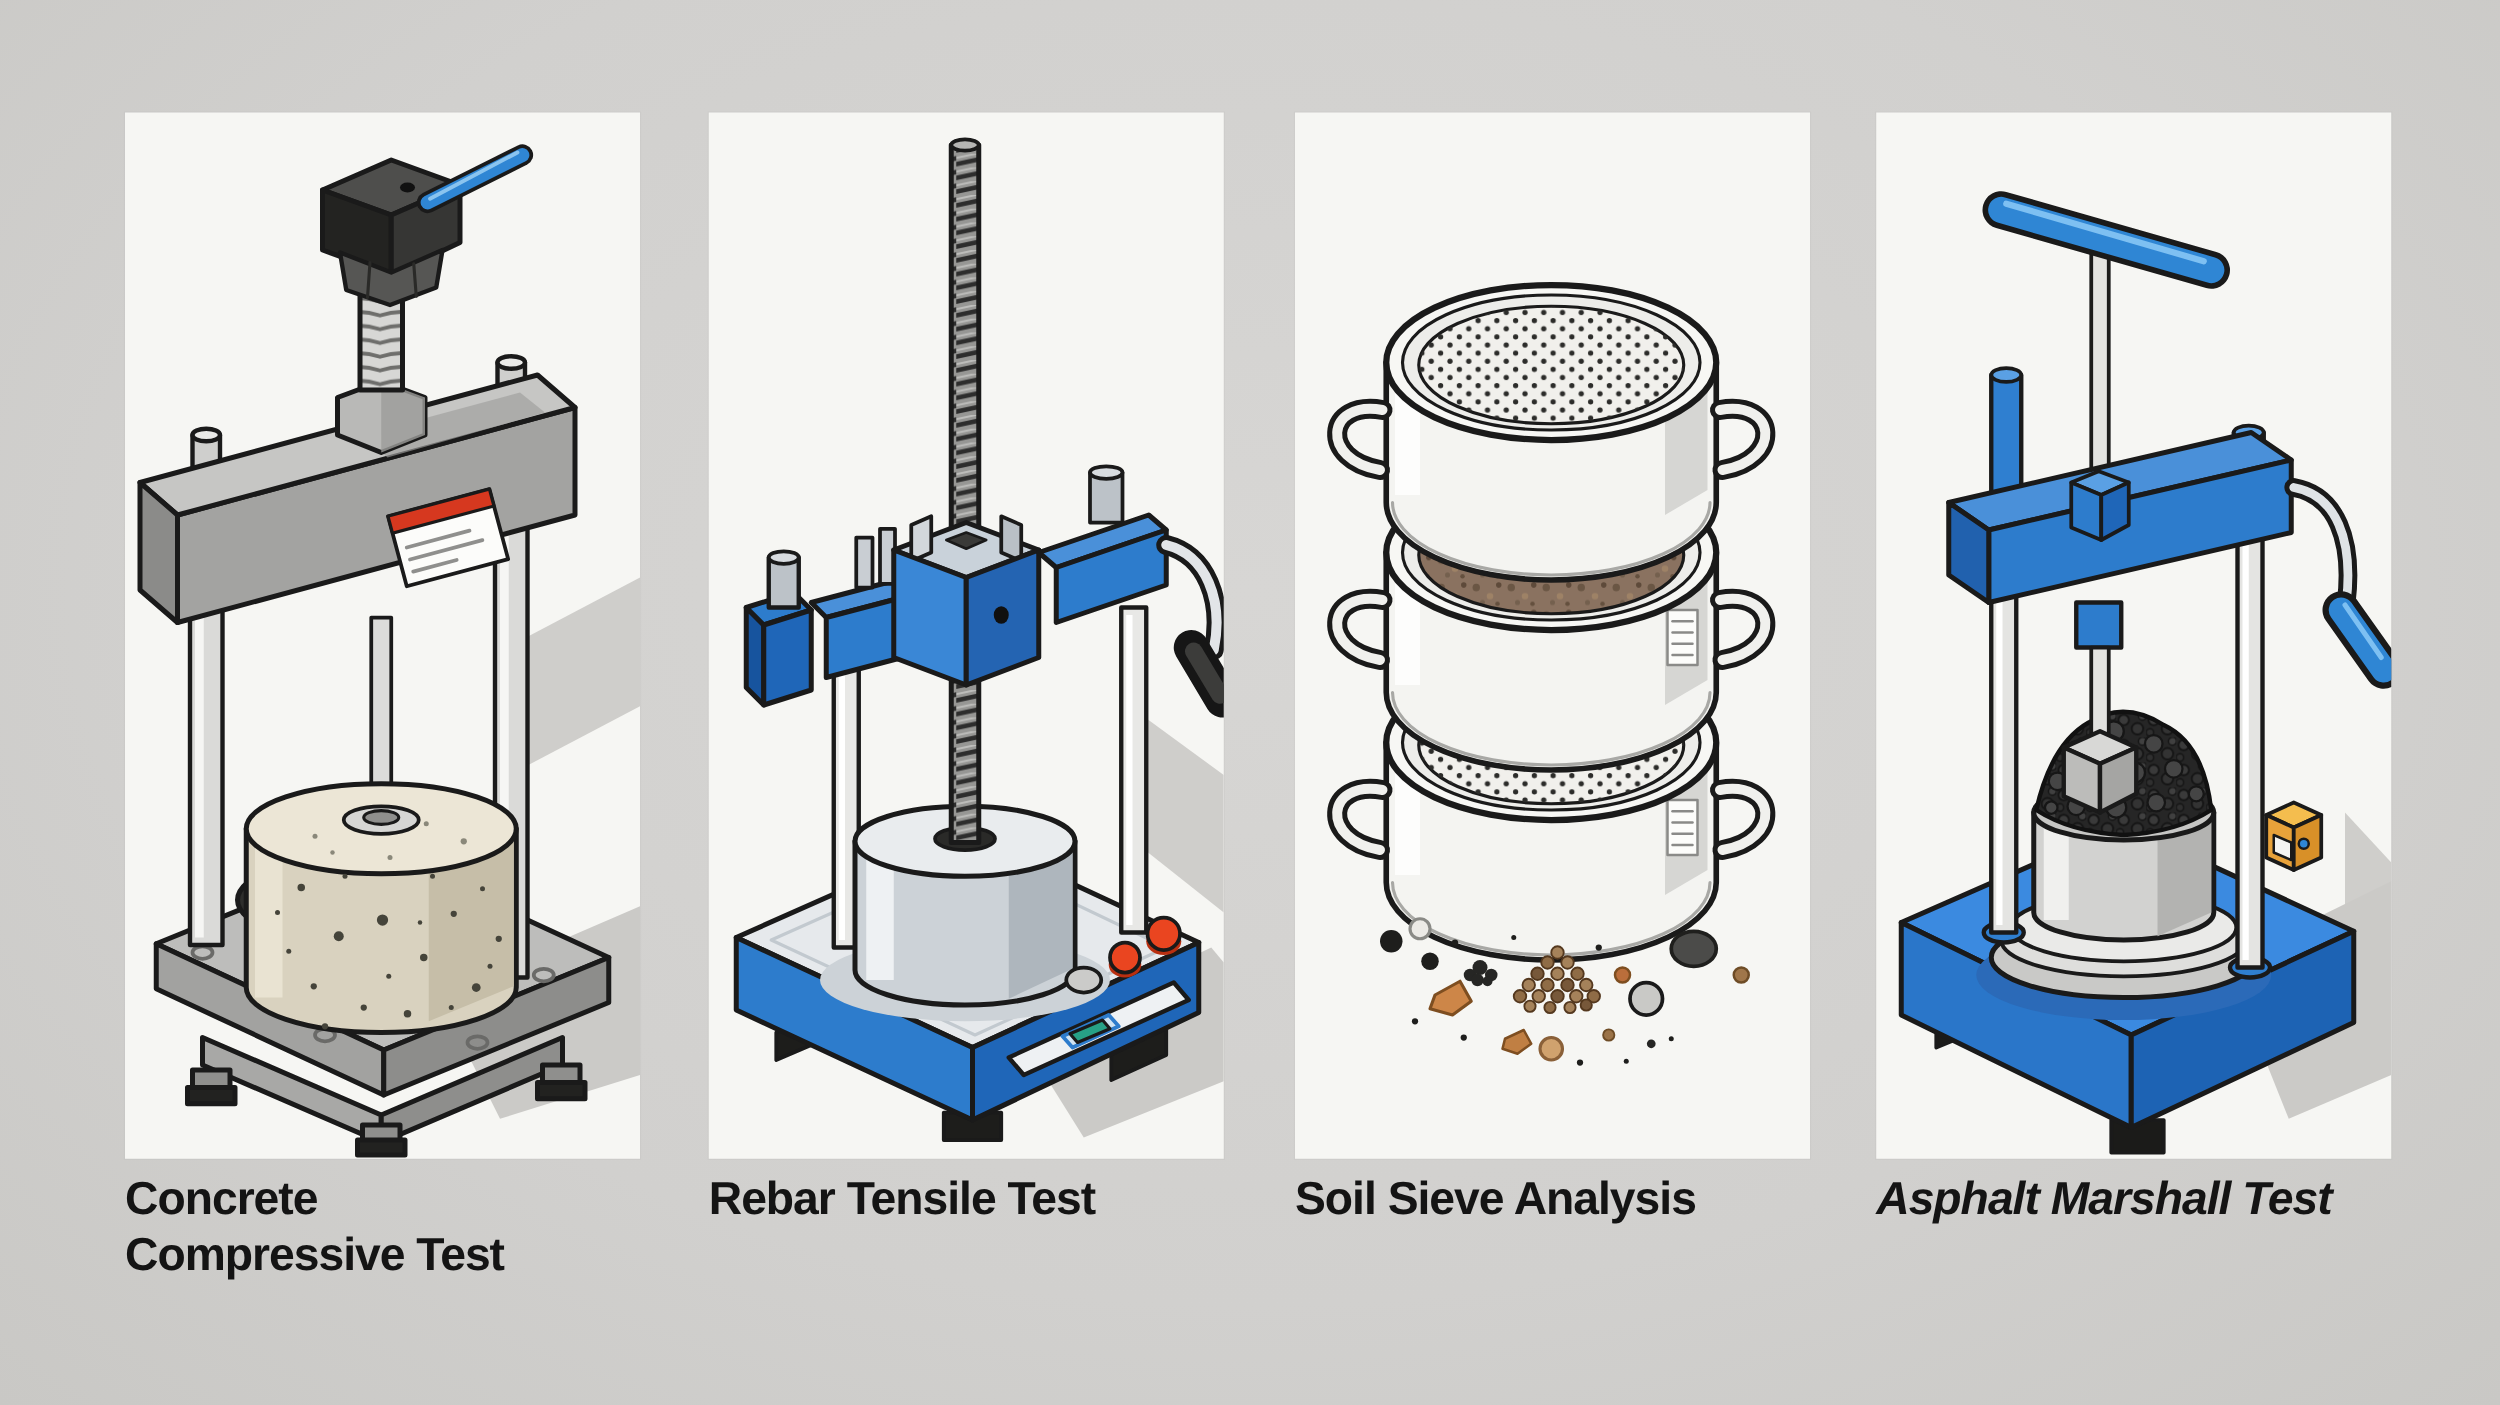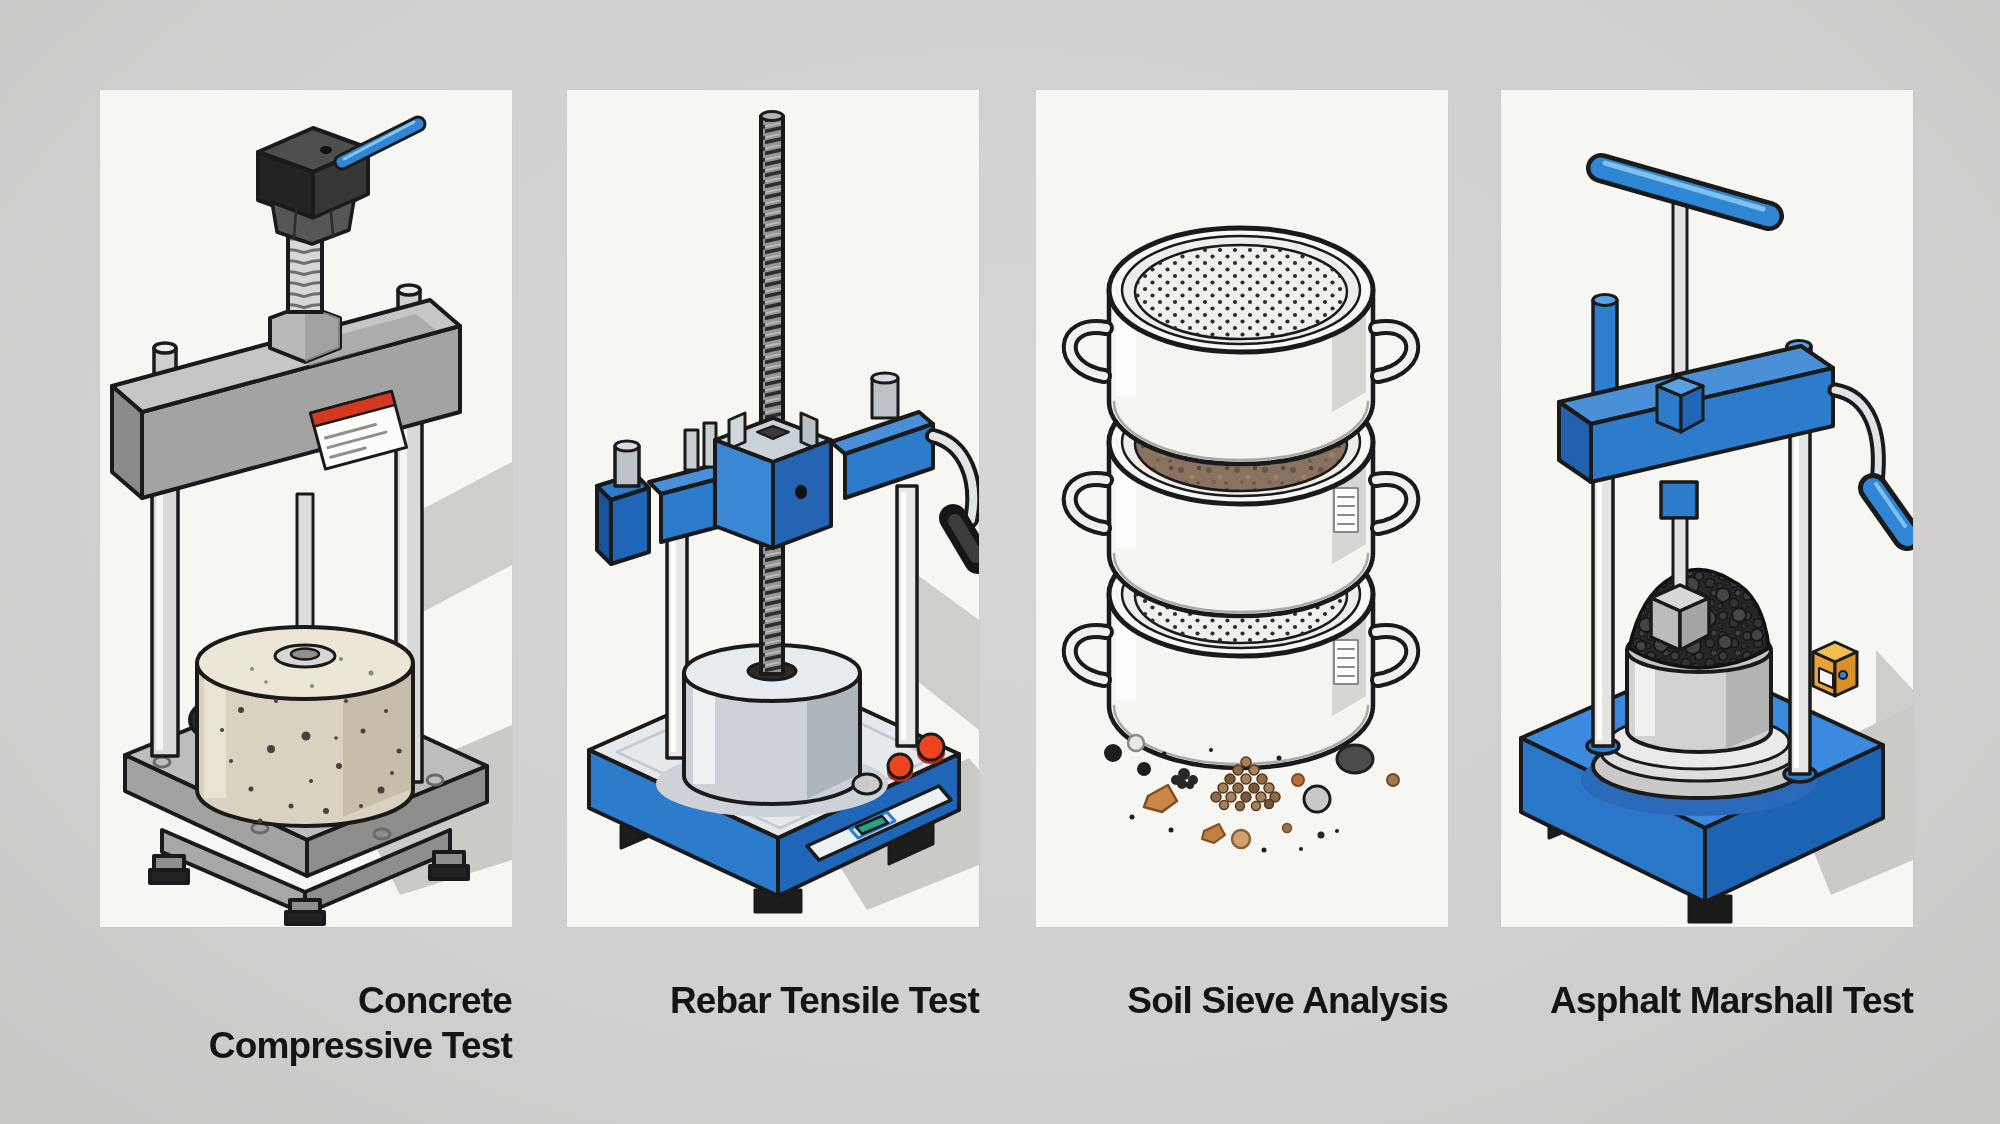--- a/index.html
+++ b/index.html
@@ -13,26 +13,26 @@
     background:radial-gradient(ellipse at 50% 42%, #d7d6d4 0%, #d1d0ce 62%, #c9c8c5 100%);
   }
   .panel{
     position:absolute;top:90px;width:412px;height:837px;
     background:#f6f6f3;
     box-shadow:0 0 0 1px rgba(0,0,0,0.02);
   }
   .panel svg{display:block;width:412px;height:837px;}
   .p1{left:100px;} .p2{left:567px;} .p3{left:1036px;} .p4{left:1501px;}
   .caption{
-    position:absolute;top:978px;width:412px;
-    text-align:right;color:#141414;
+    position:absolute;top:936px;width:412px;
+    text-align:left;color:#141414;
     font-size:37px;font-weight:700;letter-spacing:-0.8px;line-height:1.22;
     white-space:pre-line;
   }
-  .c1{left:100px;} .c2{left:567px;} .c3{left:1036px;} .c4{left:1501px;}
+  .c1{left:100px;} .c2{left:567px;} .c3{left:1036px;} .c4{left:1501px;font-style:italic;}
   svg *{stroke-linejoin:round;stroke-linecap:round;}
 </style>
 </head>
 <body>
 
 <div class="stage">
 
   <div class="panel p1">
     <svg viewBox="0 0 412 837">
       <defs>

